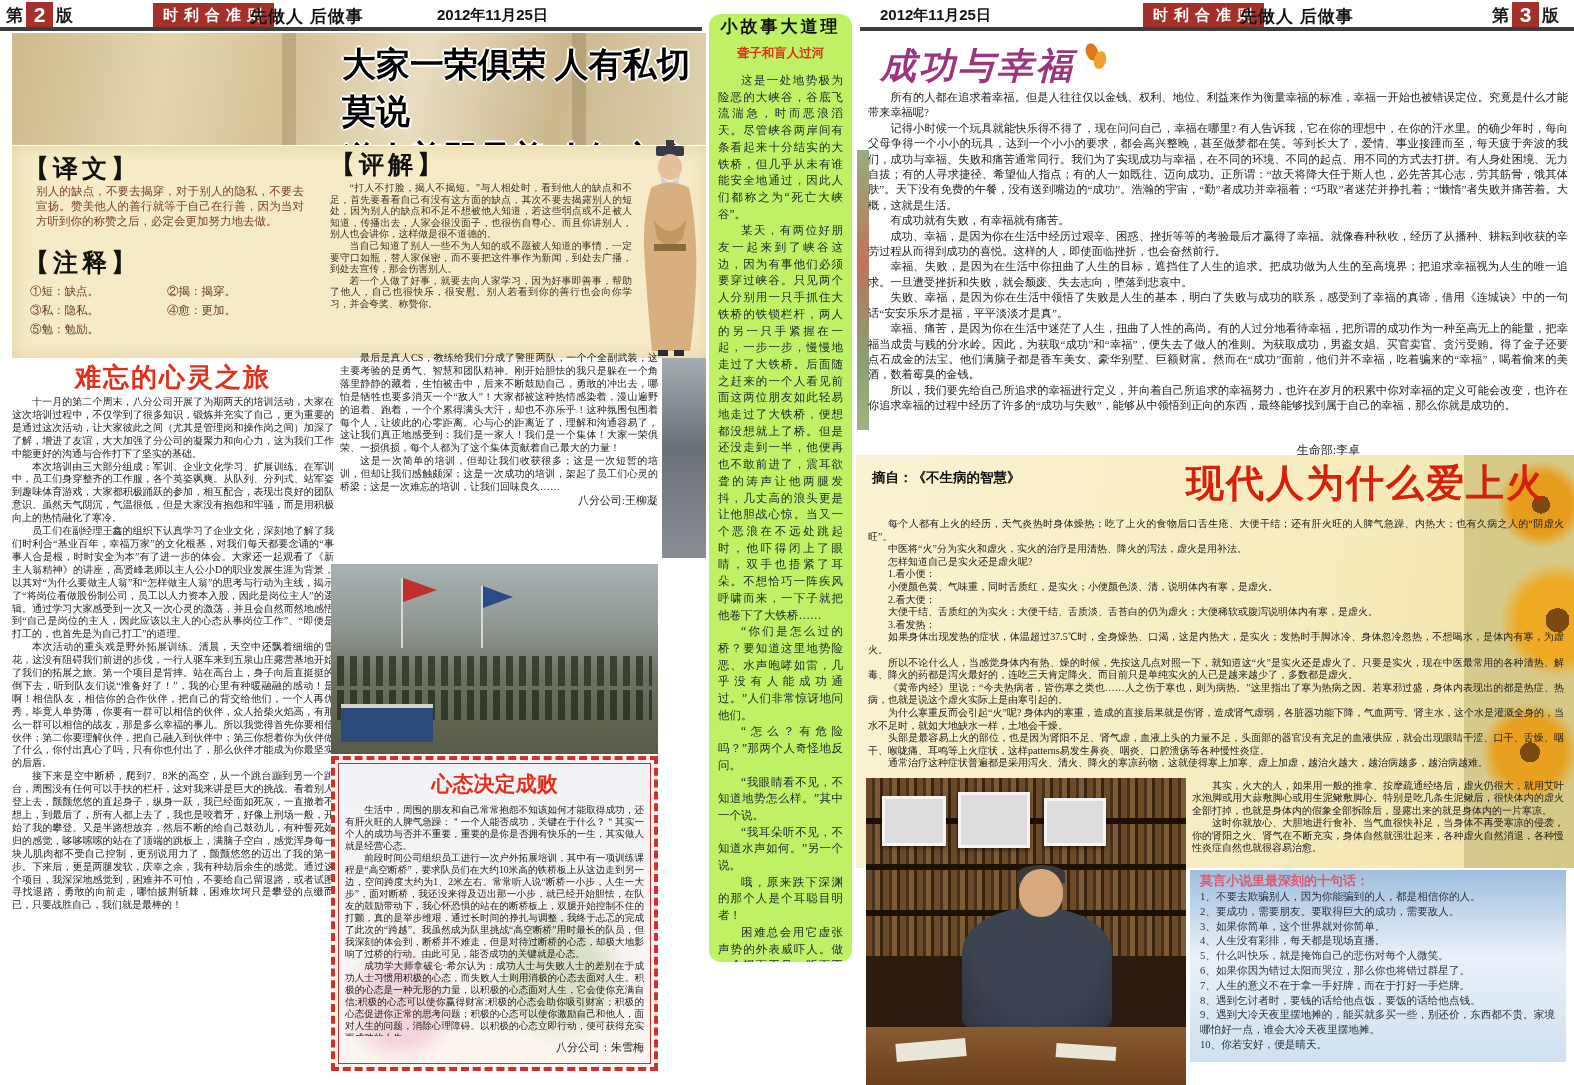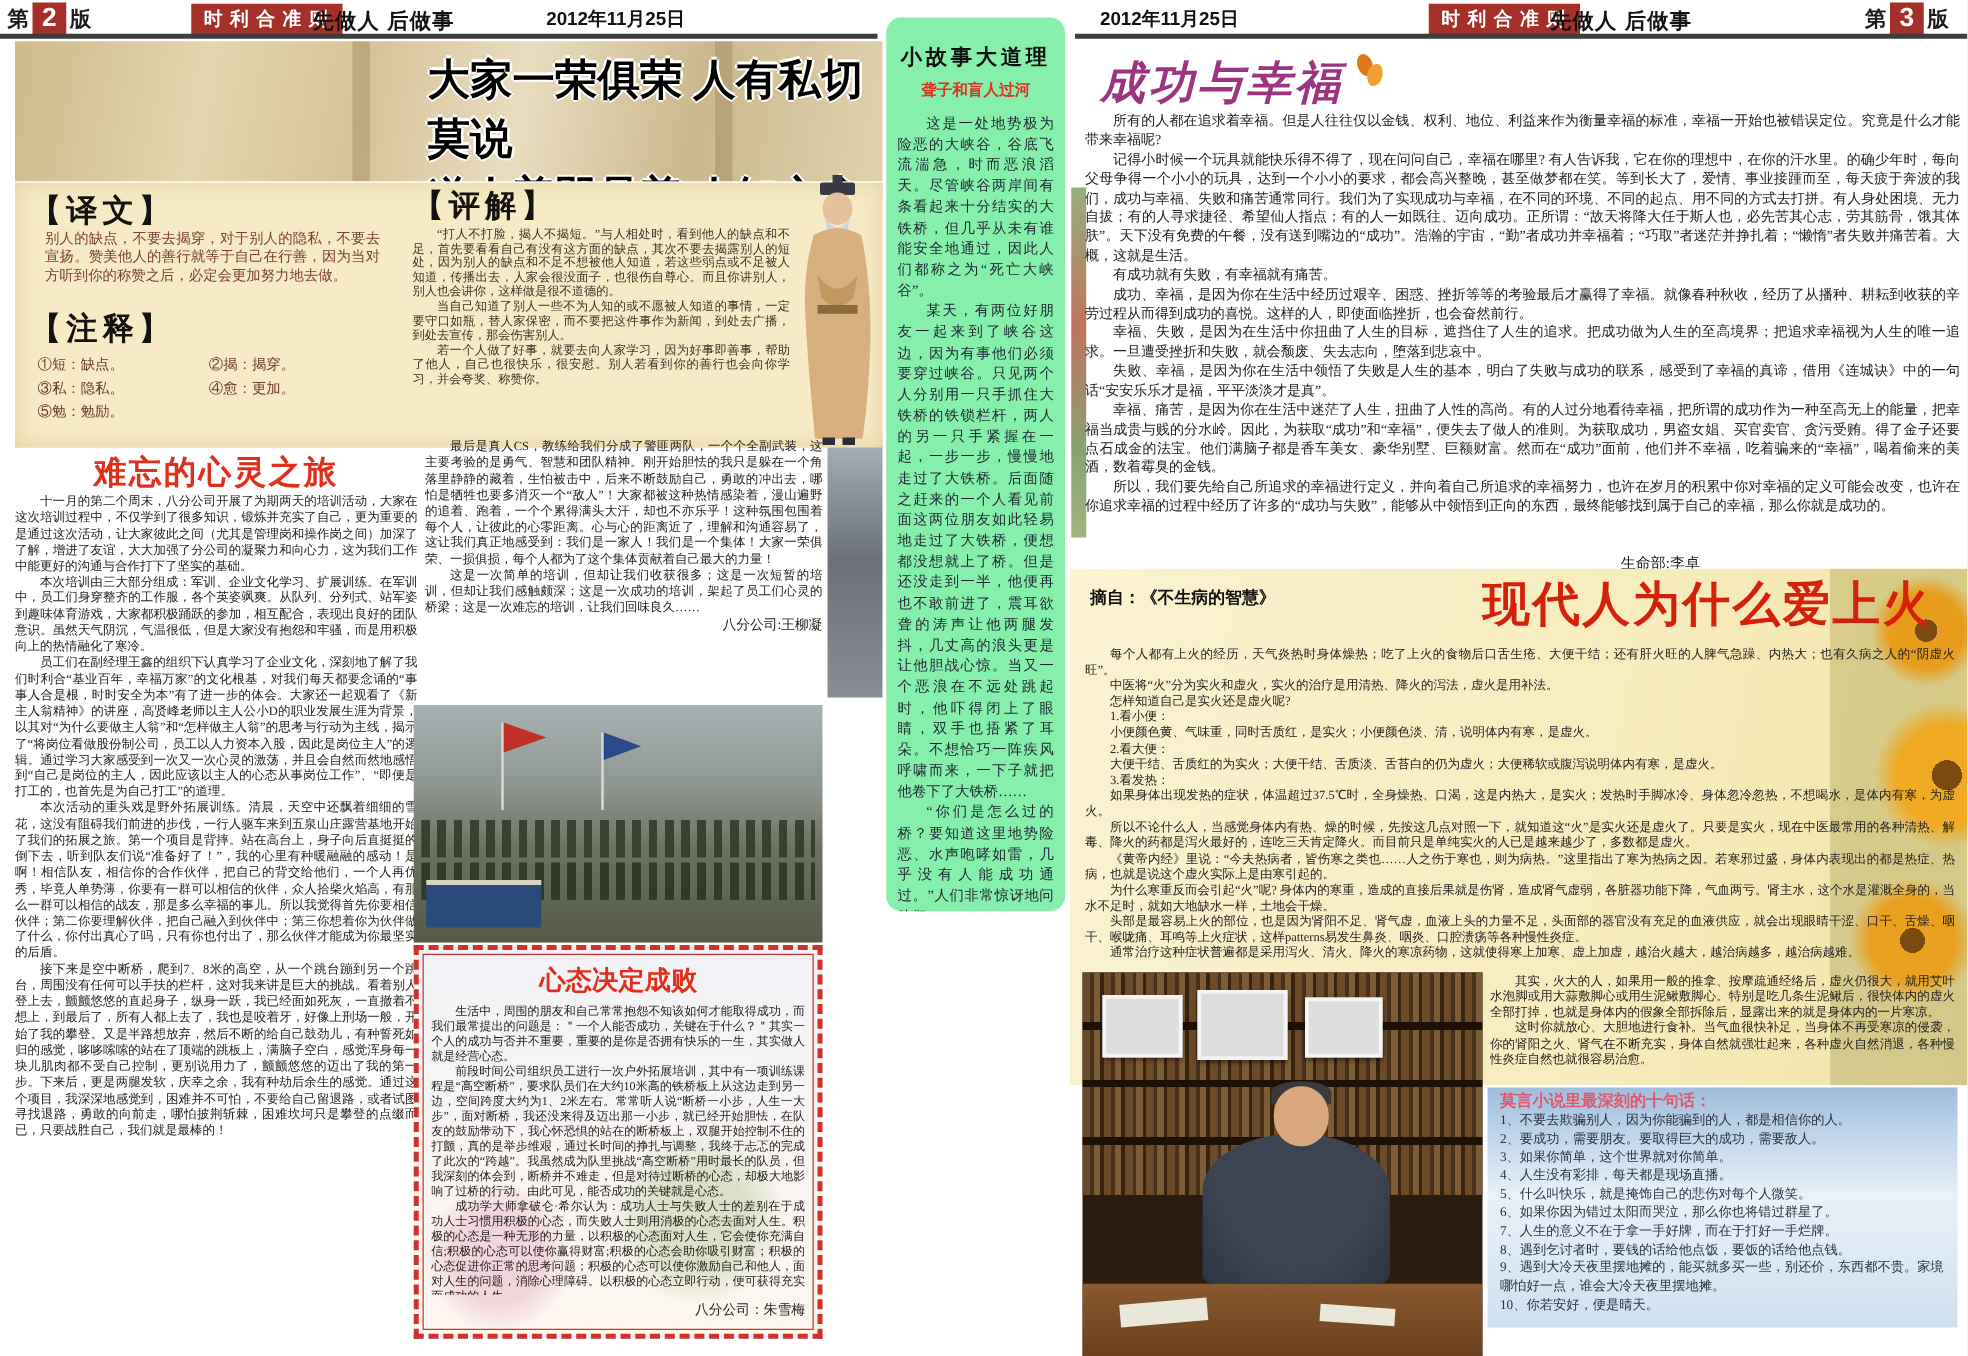--- a/index.html
+++ b/index.html
@@ -57,22 +57,22 @@
     background:repeating-linear-gradient(90deg,#2e3826 0 7px,transparent 7px 13px);opacity:.85;}
   .flag{position:absolute;width:0;height:0;}
   .pole{position:absolute;width:2px;background:#d8d8d8;}
   .ptr-table{position:absolute;left:10px;bottom:12px;width:92px;height:34px;background:#2a4a7a;
     border-top:4px solid #d8d2c2;}
   .side-strip{left:662px;top:358px;width:44px;height:200px;
     background:linear-gradient(180deg,#9aa4ac,#5a6068 45%,#7c8288);opacity:.9;}
   
   .confucius{left:634px;top:140px;width:74px;height:216px;}
   
-  .story-col{left:709px;top:14px;width:143px;height:715px;background:#86efac;border-radius:12px;
-    box-sizing:border-box;padding:20px 9px;overflow:hidden;}
+  .story-col{left:709px;top:14px;width:143px;height:948px;background:#bef264;border-radius:12px;
+    box-sizing:border-box;padding:1px 9px;overflow:hidden;}
   .story-head{font-family:"Liberation Serif",serif;font-weight:bold;font-size:17px;letter-spacing:3px;
     color:#101010;text-align:center;}
   .story-sub{color:#e03020;font-weight:bold;font-size:12.5px;text-align:center;margin:7px 0 10px;
     font-family:"Liberation Serif",serif;}
   .story-body{font-family:"Liberation Serif",serif;font-size:11.5px;line-height:16.7px;color:#1d2430;
     text-align:justify;}
   
   .success-title{font-family:"Liberation Serif",serif;font-style:italic;font-weight:bold;
     font-size:36px;color:#9c3480;letter-spacing:3px;}
   .fire-band{left:856px;top:455px;width:718px;height:413px;
@@ -198,21 +198,21 @@
     <div class="pole" style="left:150px;top:22px;height:62px;"></div>
     <div class="flag" style="left:152px;top:22px;border-top:11px solid transparent;border-bottom:11px solid transparent;border-left:30px solid #2a4a8a;"></div>
     <div class="ptr-row" style="top:92px;"></div>
     <div class="ptr-row" style="top:126px;opacity:.95;"></div>
     <div class="ptr-table"></div>
   </div>
 
   <div class="abs mindset-box">
     <div class="art-title-red" style="font-size:21px;margin:2px 0 6px;">心态决定成败</div>
     <div class="jtext" style="font-size:9.6px;line-height:12px;height:232px;">
-      <p class="para">生活中，周围的朋友和自己常常抱怨不知该如何才能取得成功，而我们最常提出的问题是：＂一个人能否成功，关键在于什么？＂其实一个人的成功与否并不重要，重要的是你是否拥有快乐的一生，其实做人就是经营心态。</p>
+      <p class="para">生活中，周围的朋友和自己常常抱怨不知该如何才能取得成功，还有肝火旺的人脾气急躁：＂一个人能否成功，关键在于什么？＂其实一个人的成功与否并不重要，重要的是你是否拥有快乐的一生，其实做人就是经营心态。</p>
       <p class="para">前段时间公司组织员工进行一次户外拓展培训，其中有一项训练课程是“高空断桥”，要求队员们在大约10米高的铁桥板上从这边走到另一边，空间跨度大约为1、2米左右。常常听人说“断桥一小步，人生一大步”，面对断桥，我还没来得及迈出那一小步，就已经开始胆怯，在队友的鼓励带动下，我心怀恐惧的站在的断桥板上，双腿开始控制不住的打颤，真的是举步维艰，通过长时间的挣扎与调整，我终于忐忑的完成了此次的“跨越”。我虽然成为队里挑战“高空断桥”用时最长的队员，但我深刻的体会到，断桥并不难走，但是对待过断桥的心态，却极大地影响了过桥的行动。由此可见，能否成功的关键就是心态。</p>
       <p class="para">成功学大师拿破仑·希尔认为：成功人士与失败人士的差别在于成功人士习惯用积极的心态，而失败人士则用消极的心态去面对人生。积极的心态是一种无形的力量，以积极的心态面对人生，它会使你充满自信;积极的心态可以使你赢得财富;积极的心态会助你吸引财富；积极的心态促进你正常的思考问题；积极的心态可以使你激励自己和他人，面对人生的问题，消除心理障碍。以积极的心态立即行动，便可获得充实而成功的人生。</p>
     </div>
     <div class="sig" style="font-size:11px;margin-top:4px;">八分公司：朱雪梅</div>
   </div>
 
   <div class="abs story-col">
     <div class="story-head">小故事大道理</div>
     <div class="story-sub">聋子和盲人过河</div>
     <div class="story-body">

